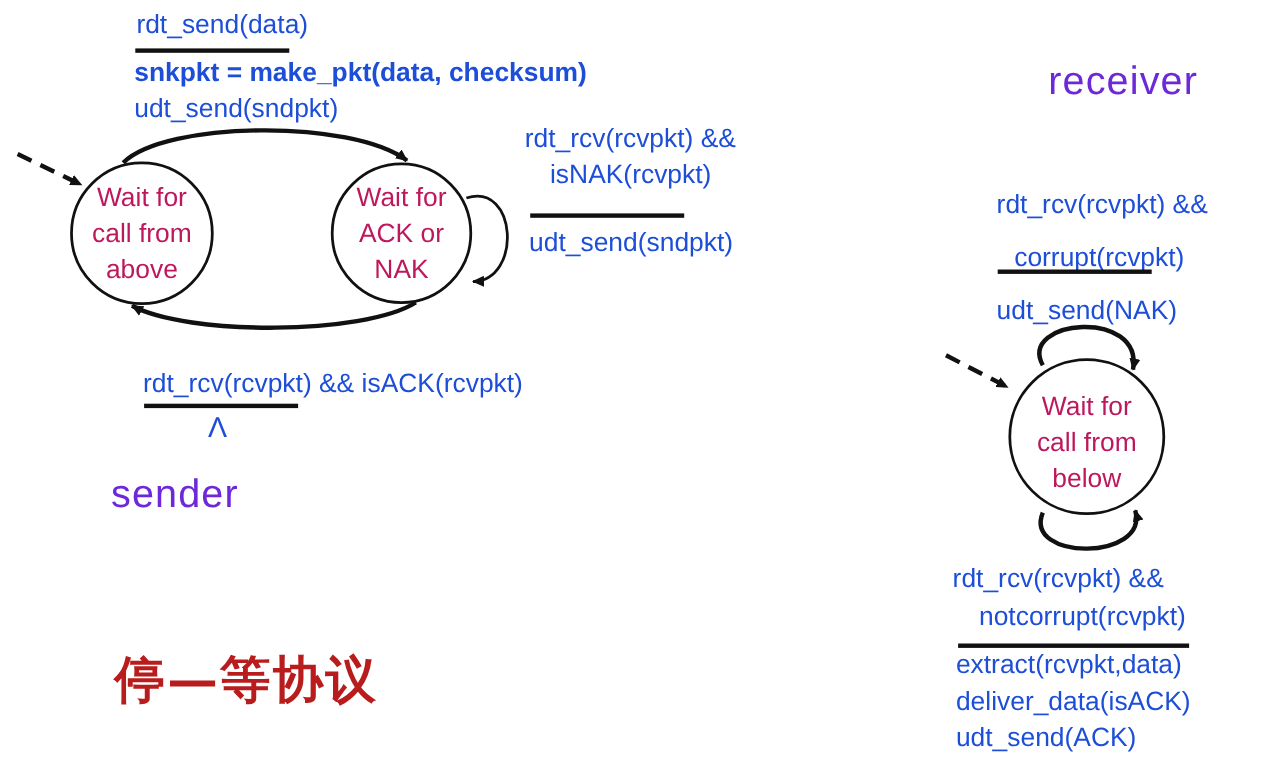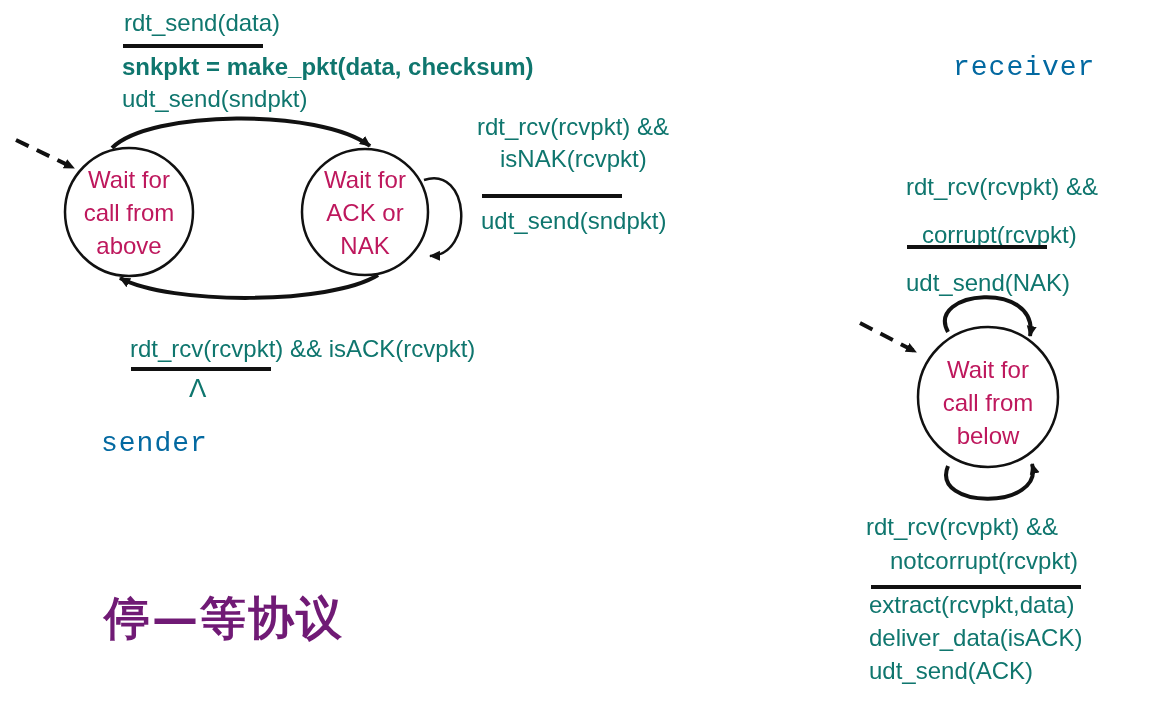--- a/index.html
+++ b/index.html
@@ -1,20 +1,20 @@
 <!DOCTYPE html>
 <html><head>
   <meta charset="utf-8">
   <style>
     html, body { margin: 0; padding: 0; background: #ffffff; }
     body { width: 1168px; height: 705px; position: relative; overflow: hidden; font-family: "Liberation Sans", sans-serif; }
-    .t { position: absolute; color: #0f766e; font-size: 24px; line-height: 30px; white-space: nowrap; font-family: "Liberation Sans", sans-serif; }
+    .t { position: absolute; color: #1d4ed8; font-size: 24px; line-height: 30px; white-space: nowrap; font-family: "Liberation Sans", sans-serif; }
     .state-label { position: absolute; color: #be185d; font-size: 24px; line-height: 33px; text-align: center; white-space: pre-line; font-family: "Liberation Sans", sans-serif; }
-    .role { position: absolute; color: #0369a1; font-size: 28px; font-family: Liberation Mono, monospace; letter-spacing: 1px; }
-    .cn-title { position: absolute; color: #701a75; font-size: 46px; font-family: "DejaVu Serif", serif; font-weight: bold; letter-spacing: 2px; }
+    .role { position: absolute; color: #6d28d9; font-size: 36px; font-family: Liberation Sans, sans-serif; letter-spacing: 1px; }
+    .cn-title { position: absolute; color: #b91c1c; font-size: 46px; font-family: "DejaVu Serif", serif; font-weight: bold; letter-spacing: 2px; }
     .bar { position: absolute; background: #111; height: 4px; }
     svg { position: absolute; left: 0; top: 0; }
   </style>
 </head>
 <body>
 
 <svg width="1168" height="705" viewBox="0 0 1168 705">
   <defs>
     <marker id="arr" markerWidth="12" markerHeight="12" refX="10" refY="6" orient="auto" markerUnits="userSpaceOnUse">
       <path d="M0,1 L11,6 L0,11 Z" fill="#111"></path>

